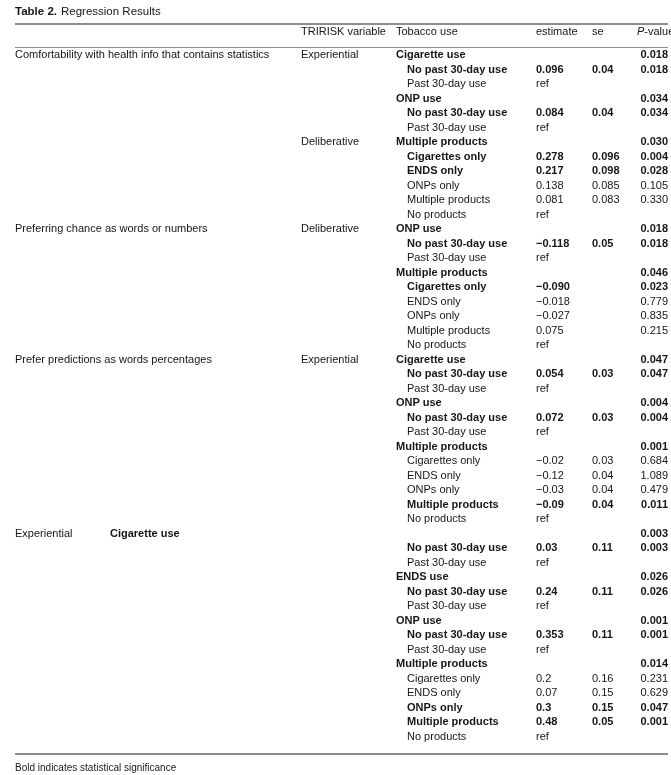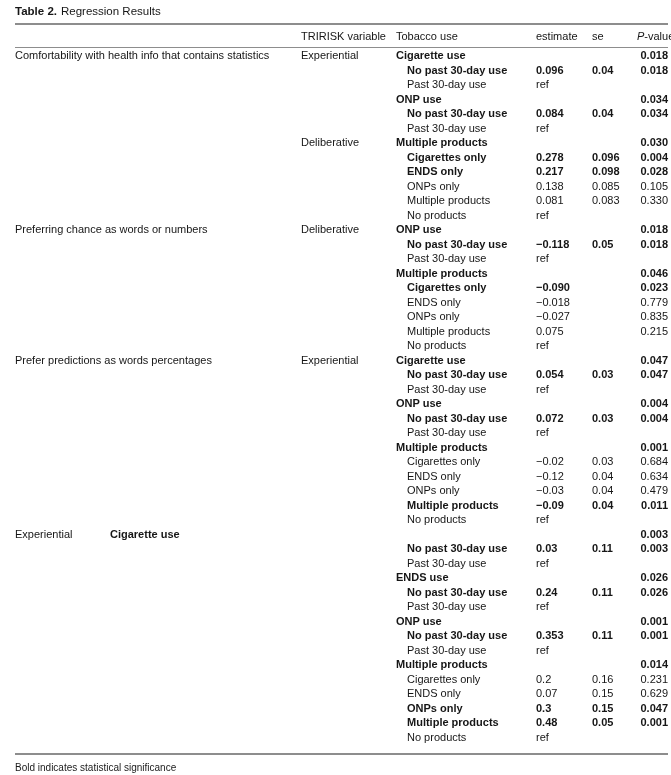--- a/index.html
+++ b/index.html
@@ -20,21 +20,21 @@
     line-height: 13px;
     margin: 1px 0 5px 0;
     white-space: nowrap;
   }
   .title .tnum { font-weight: bold; }
   .title .tcap { margin-left: 4px; }
   .rule { width: 100%; background: #8d8d8d; }
   .rule-top { height: 2px; }
   .rule-mid { height: 1px; }
   .rule-bottom { height: 2px; margin-top: 9px; }
-  .row { display: flex; align-items: center; }
+  .row { display: flex; }
   .header-row { height: 22px; }
   .body-row { height: 14.5px; }
   .c { flex: 0 0 auto; white-space: nowrap; overflow: visible; box-sizing: border-box; }
   .c-outcome { width: 286px; }
   .c-tririsk { width: 95px; }
   .c-tobacco { width: 140px; }
   .c-est { width: 56px; }
   .c-se { width: 45px; }
   .c-p { flex: 1 1 auto; text-align: right; }
   .indent { padding-left: 11px; }
@@ -296,21 +296,21 @@
         <div class="c c-est">−0.02</div>
         <div class="c c-se">0.03</div>
         <div class="c c-p">0.684</div>
       </div>
       <div class="row body-row">
         <div class="c c-outcome"></div>
         <div class="c c-tririsk"></div>
         <div class="c c-tobacco indent">ENDS only</div>
         <div class="c c-est">−0.12</div>
         <div class="c c-se">0.04</div>
-        <div class="c c-p">0.634</div>
+        <div class="c c-p">1.089</div>
       </div>
       <div class="row body-row">
         <div class="c c-outcome"></div>
         <div class="c c-tririsk"></div>
         <div class="c c-tobacco indent">ONPs only</div>
         <div class="c c-est">−0.03</div>
         <div class="c c-se">0.04</div>
         <div class="c c-p">0.479</div>
       </div>
       <div class="row body-row">

